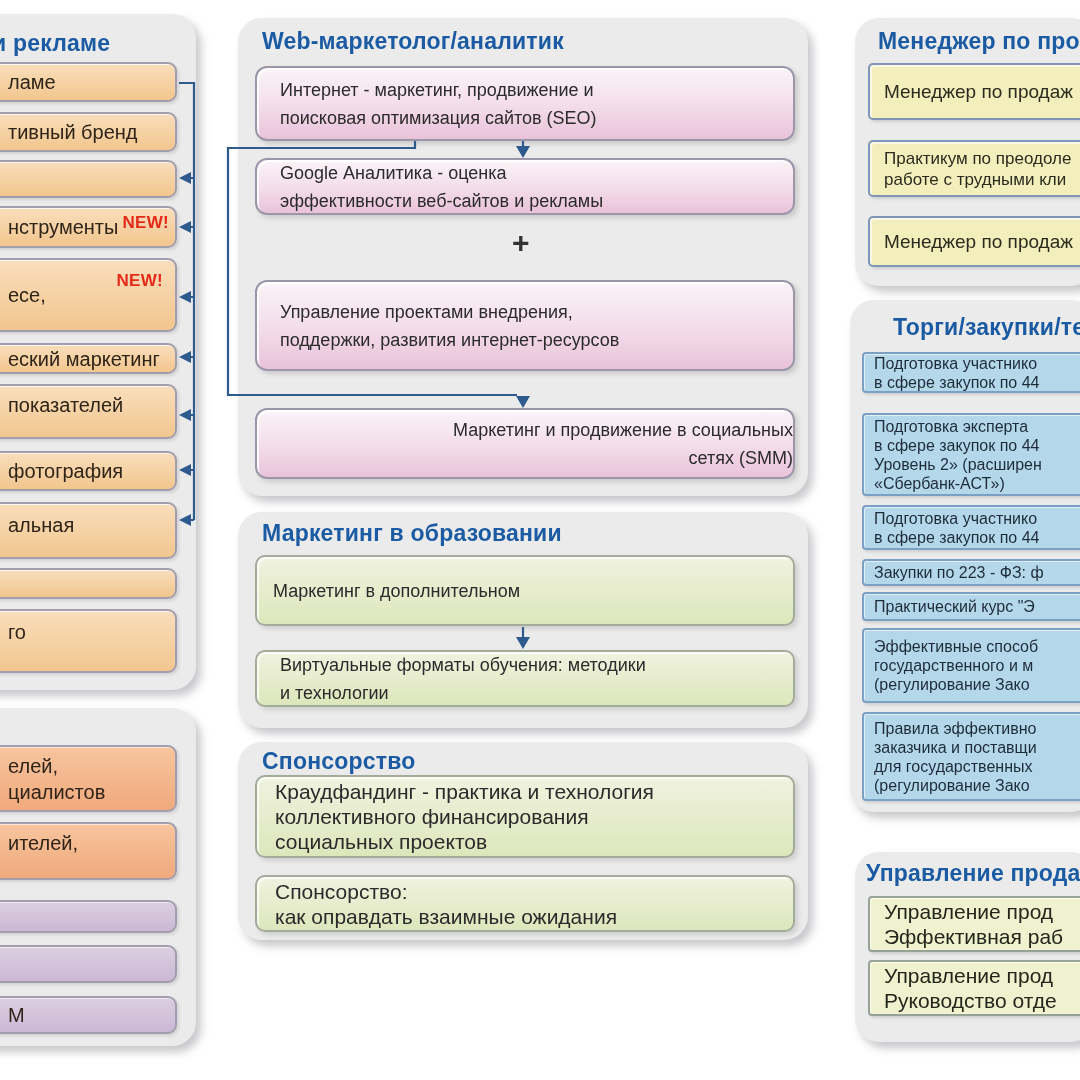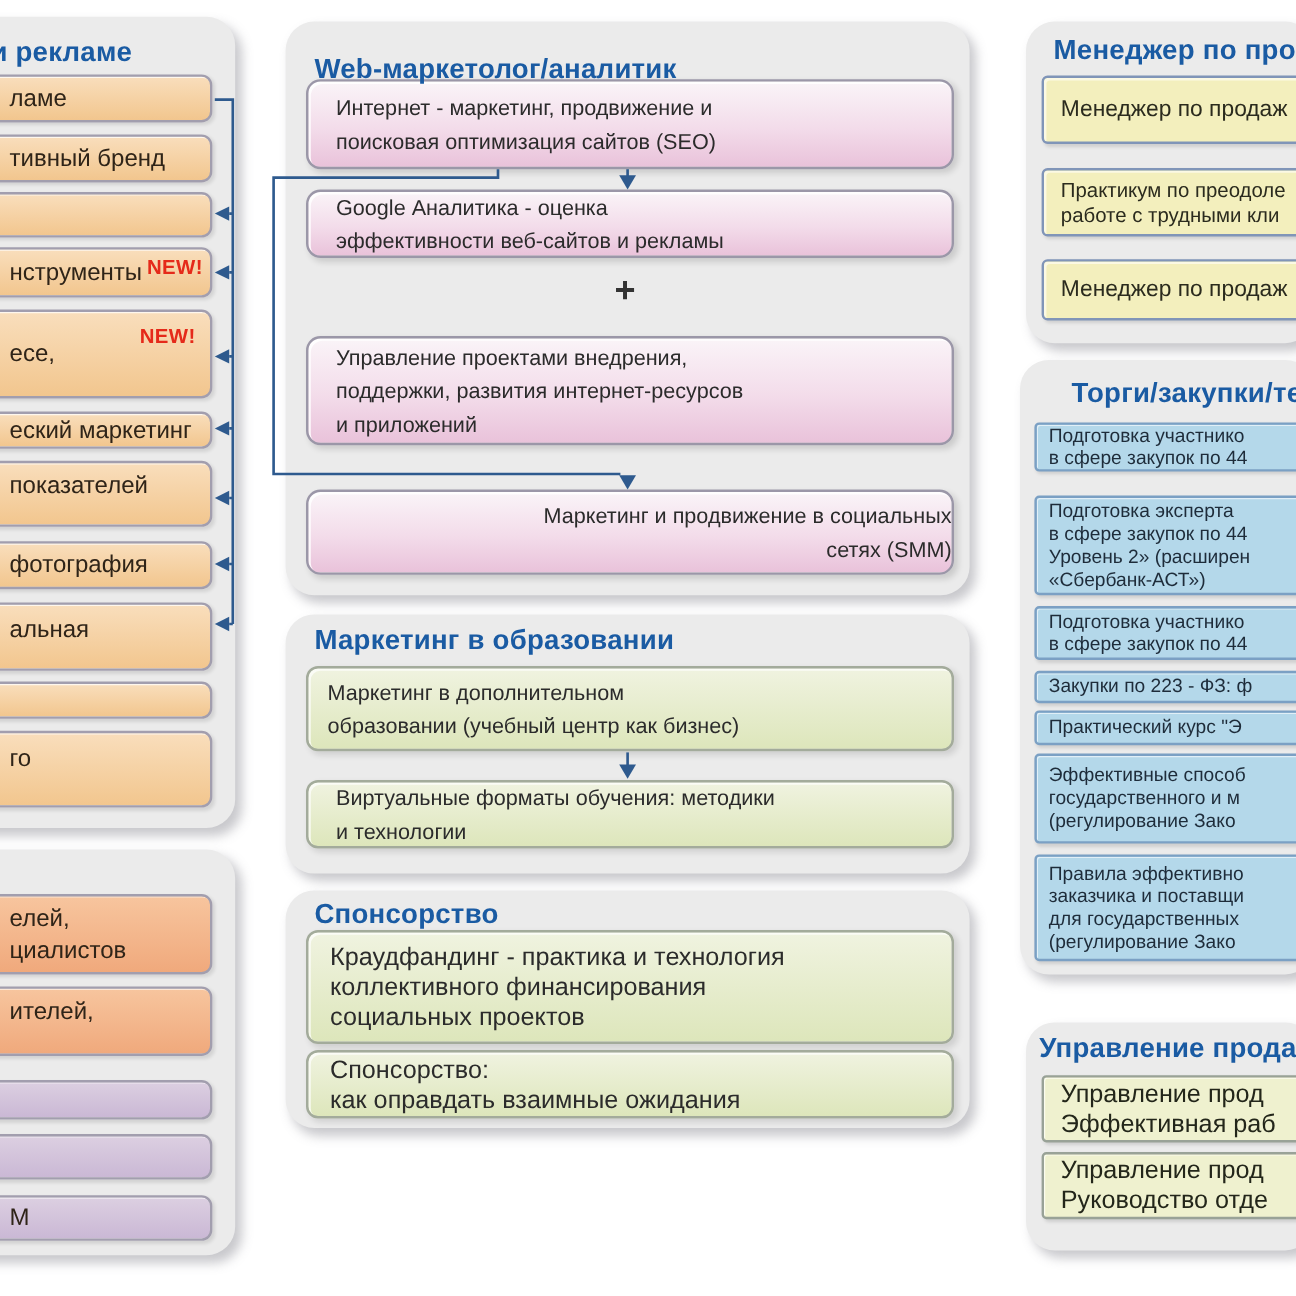--- a/index.html
+++ b/index.html
@@ -52,21 +52,21 @@
   <div class="panel" style="left:-60px;top:14px;width:256px;height:676px;"></div>
   <div class="panel" style="left:-60px;top:708px;width:256px;height:338px;"></div>
   <div class="panel" style="left:238px;top:18px;width:570px;height:478px;"></div>
   <div class="panel" style="left:238px;top:512px;width:570px;height:216px;"></div>
   <div class="panel" style="left:238px;top:742px;width:570px;height:198px;"></div>
   <div class="panel" style="left:855px;top:18px;width:240px;height:268px;"></div>
   <div class="panel" style="left:850px;top:300px;width:245px;height:512px;"></div>
   <div class="panel" style="left:855px;top:852px;width:240px;height:190px;"></div>
 
   <div class="hdr" style="left:-8px;top:30px;">и рекламе</div>
-  <div class="hdr" style="left:262px;top:44px;">Web-маркетолог/аналитик</div>
+  <div class="hdr" style="left:262px;top:28px;">Web-маркетолог/аналитик</div>
   <div class="hdr" style="left:262px;top:520px;">Маркетинг в образовании</div>
   <div class="hdr" style="left:262px;top:748px;">Спонсорство</div>
   <div class="hdr" style="left:878px;top:28px;">Менеджер по про</div>
   <div class="hdr" style="left:893px;top:314px;">Торги/закупки/те</div>
   <div class="hdr" style="left:866px;top:860px;">Управление прода</div>
 
   <div class="bx lbx orange" style="top:62px;height:40px;">
     <div>ламе</div>
   </div>
   <div class="bx lbx orange" style="top:112px;height:40px;">
@@ -116,37 +116,35 @@
     <div>поисковая оптимизация сайтов (SEO)</div>
   </div>
   <div class="bx mid pink" style="top:158px;height:57px;">
     <div>Google Аналитика - оценка</div>
     <div>эффективности веб-сайтов и рекламы</div>
   </div>
   <div class="plus">+</div>
   <div class="bx mid pink" style="top:280px;height:91px;">
     <div>Управление проектами внедрения,</div>
     <div>поддержки, развития интернет-ресурсов</div>
-    <div>и приложений</div>
   </div>
   <div class="bx mid pink" style="top:408px;height:71px;text-align:right;">
     <div>Маркетинг и продвижение в социальных</div>
     <div>сетях (SMM)</div>
   </div>
 
   <div class="bx mid green" style="top:555px;height:71px;padding-left:16px;">
     <div>Маркетинг в дополнительном</div>
-    <div>образовании (учебный центр как бизнес)</div>
   </div>
   <div class="bx mid green" style="top:650px;height:57px;">
     <div>Виртуальные форматы обучения: методики</div>
     <div>и технологии</div>
   </div>
 
-  <div class="bx mid green tight" style="top:775px;height:95px;">
+  <div class="bx mid green tight" style="top:775px;height:83px;">
     <div>Краудфандинг -  практика и технология</div>
     <div>коллективного финансирования</div>
     <div>социальных проектов</div>
   </div>
   <div class="bx mid green tight" style="top:862px;height:57px;margin-top:13px;">
     <div>Спонсорство:</div>
     <div>как оправдать взаимные ожидания</div>
   </div>
 
   <div class="bx ybx yellow" style="top:63px;height:57px;">

